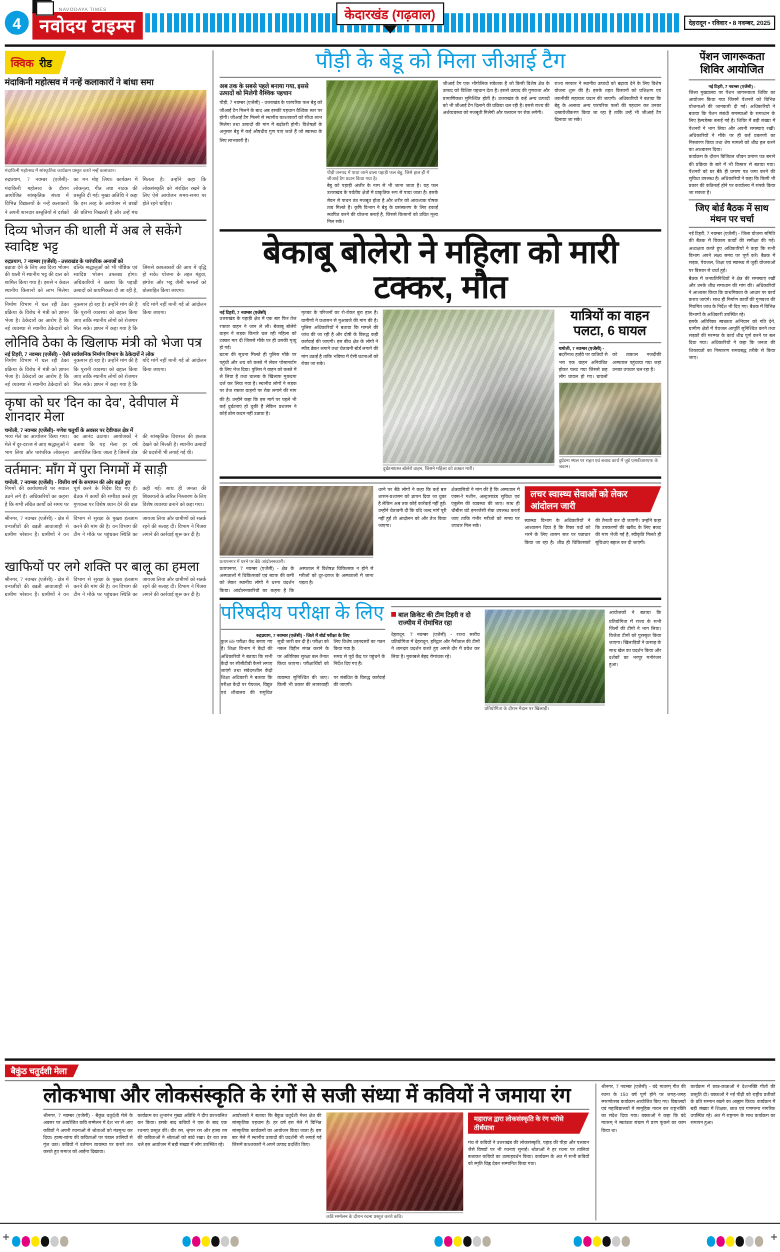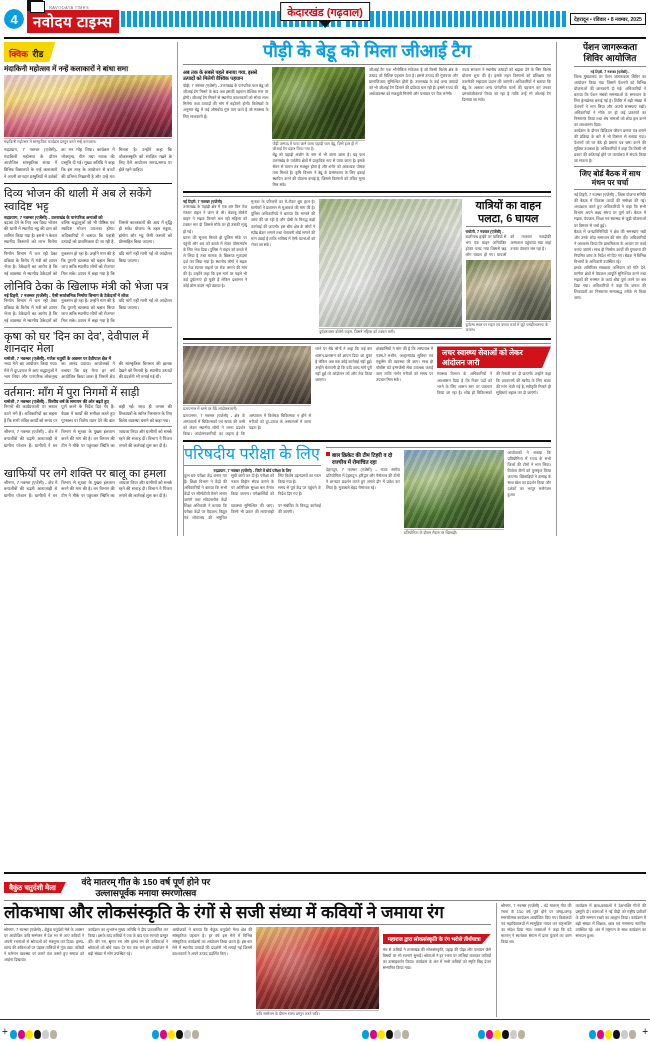--- a/index.html
+++ b/index.html
@@ -36,21 +36,21 @@
   .col-r { width:90px; flex:0 0 90px; }
 
   .vr { border-left:0.6px solid #999; }
   .kicker-red {
     background:#d0121b; color:#fff; display:inline-block; padding:1px 10px 1px 5px;
     font-size:7.5px; font-weight:bold;
     clip-path: polygon(0 0, 100% 0, 92% 100%, 0 100%);
   }
   .sub-bold { font-size:7.2px; font-weight:bold; line-height:1.25; margin:2px 0; }
   .hl-xl { font-size:27px; font-weight:bold; line-height:1.05; letter-spacing:-.3px; text-align:center; }
-  .hl-lg { font-size:18px; font-weight:bold; line-height:1.1; text-align:center; }
+  .hl-lg { font-size:18px; font-weight:normal; line-height:1.1; text-align:center; }
   .hl-md { font-size:14px; font-weight:bold; line-height:1.12; }
   .hl-sm { font-size:11px; font-weight:normal; line-height:1.15; }
   .hl-xs { font-size:9px; font-weight:bold; line-height:1.2; }
   .hl-blue { color:#0a9de0; }
   .rule { border-top:1px solid #111; margin:3px 0; }
   .rule-thin { border-top:0.6px solid #888; margin:2px 0; }
   .rule-thick { border-top:2px solid #111; margin:3px 0; }
 
   
   .body { font-size:4.1px; line-height:1.62; text-align:justify; color:#333; word-spacing:0px; }
@@ -175,20 +175,21 @@
         <div style="width:25%;">
           <div class="body dense">जीआई टैग एक भौगोलिक संकेतक है जो किसी विशेष क्षेत्र के उत्पाद को विशिष्ट पहचान देता है। इससे उत्पाद की गुणवत्ता और प्रामाणिकता सुनिश्चित होती है। उत्तराखंड के कई अन्य उत्पादों को भी जीआई टैग दिलाने की प्रक्रिया चल रही है। इससे राज्य की अर्थव्यवस्था को मजबूती मिलेगी और पलायन पर रोक लगेगी।</div>
         </div>
         <div style="width:25%;">
           <div class="body dense">राज्य सरकार ने स्थानीय उत्पादों को बढ़ावा देने के लिए विशेष योजना शुरू की है। इसके तहत किसानों को प्रशिक्षण एवं तकनीकी सहायता प्रदान की जाएगी। अधिकारियों ने बताया कि बेडू के अलावा अन्य पारंपरिक फलों की पहचान कर उनका दस्तावेजीकरण किया जा रहा है ताकि उन्हें भी जीआई टैग दिलाया जा सके।</div>
         </div>
       </div>
 
       <div class="rule-thick"></div>
 
+      <div class="hl-xl">बेकाबू बोलेरो ने महिला को मारी टक्कर, मौत</div>
       <div class="rule-thin"></div>
 
       <div style="display:flex; gap:4px;">
         <div style="width:18%;">
           <div class="byline" style="font-size:3.8px;">नई टिहरी, 7 नवम्बर (एजेंसी)</div>
           <div class="body dense">उत्तराखंड के पहाड़ी क्षेत्र में एक बार फिर तेज रफ्तार वाहन ने जान ले ली। बेकाबू बोलेरो वाहन ने सड़क किनारे चल रही महिला को टक्कर मार दी जिससे मौके पर ही उसकी मृत्यु हो गई।</div>
           <div class="body dense">घटना की सूचना मिलते ही पुलिस मौके पर पहुंची और शव को कब्जे में लेकर पोस्टमार्टम के लिए भेज दिया। पुलिस ने वाहन को कब्जे में ले लिया है तथा चालक के खिलाफ मुकदमा दर्ज कर लिया गया है। स्थानीय लोगों ने सड़क पर तेज रफ्तार वाहनों पर रोक लगाने की मांग की है। उन्होंने कहा कि इस मार्ग पर पहले भी कई दुर्घटनाएं हो चुकी हैं लेकिन प्रशासन ने कोई ठोस कदम नहीं उठाया है।</div>
         </div>
         <div style="width:18%;">
           <div class="body dense">मृतका के परिजनों का रो-रोकर बुरा हाल है। ग्रामीणों ने प्रशासन से मुआवजे की मांग की है। पुलिस अधिकारियों ने बताया कि मामले की जांच की जा रही है और दोषी के विरुद्ध कड़ी कार्रवाई की जाएगी। इस बीच क्षेत्र के लोगों ने स्पीड ब्रेकर लगाने तथा चेतावनी बोर्ड लगाने की मांग उठाई है ताकि भविष्य में ऐसी घटनाओं को रोका जा सके।</div>
@@ -280,25 +281,24 @@
       <div class="body dense">बैठक में जनप्रतिनिधियों ने क्षेत्र की समस्याएं रखीं और उनके शीघ्र समाधान की मांग की। अधिकारियों ने आश्वस्त किया कि प्राथमिकता के आधार पर कार्य कराए जाएंगे। साथ ही निर्माण कार्यों की गुणवत्ता की नियमित जांच के निर्देश भी दिए गए। बैठक में विभिन्न विभागों के अधिकारी उपस्थित रहे।</div>
       <div class="body dense">इसके अतिरिक्त स्वच्छता अभियान को गति देने, ग्रामीण क्षेत्रों में पेयजल आपूर्ति सुनिश्चित करने तथा सड़कों की मरम्मत के कार्य शीघ्र पूर्ण करने पर बल दिया गया। अधिकारियों ने कहा कि जनता की शिकायतों का निस्तारण समयबद्ध तरीके से किया जाए।</div>
     </div>
   </div>
 
   <div style="position:absolute; left:4px; right:4px; bottom:26px;">
     <div class="rule-thick"></div>
 
     <div style="display:flex; align-items:center; gap:5px;">
       <span class="kicker-red" style="font-size:7px;">बैकुंठ चतुर्दशी मेला</span>
-      <span style="width:150px;flex:0 0 150px;font-size:9px;font-weight:bold;line-height:1.15;text-align:center;">वंदे मातरम् गीत के 150 वर्ष पूर्ण होने पर उल्लासपूर्वक मनाया स्मरणोत्सव</span>
     </div>
     <div class="rule-thin"></div>
 
-    <div style="display:flex; gap:5px;">
+    <div style="display:flex; gap:5px;margin-left:32px;">
       <div style="flex:1 1 auto;">
         <div class="hl-md" style="font-size:17px;">लोकभाषा और लोकसंस्कृति के रंगों से सजी संध्या में कवियों ने जमाया रंग</div>
         <div class="rule-thin"></div>
         <div style="display:flex; gap:4px;">
           <div style="width:17%;">
             <div class="body dense">श्रीनगर, 7 नवम्बर (एजेंसी) - बैकुंठ चतुर्दशी मेले के अवसर पर आयोजित कवि सम्मेलन में देश भर से आए कवियों ने अपनी रचनाओं से श्रोताओं को मंत्रमुग्ध कर दिया। हास्य-व्यंग्य की कविताओं पर पंडाल तालियों से गूंज उठा। कवियों ने वर्तमान व्यवस्था पर करारे तंज कसते हुए समाज को आईना दिखाया।</div>
           </div>
           <div style="width:17%;">
             <div class="body dense">कार्यक्रम का शुभारंभ मुख्य अतिथि ने दीप प्रज्ज्वलित कर किया। इसके बाद कवियों ने एक के बाद एक रचनाएं प्रस्तुत कीं। वीर रस, श्रृंगार रस और हास्य रस की कविताओं ने श्रोताओं को बांधे रखा। देर रात तक चले इस आयोजन में बड़ी संख्या में लोग उपस्थित रहे।</div>
           </div>

